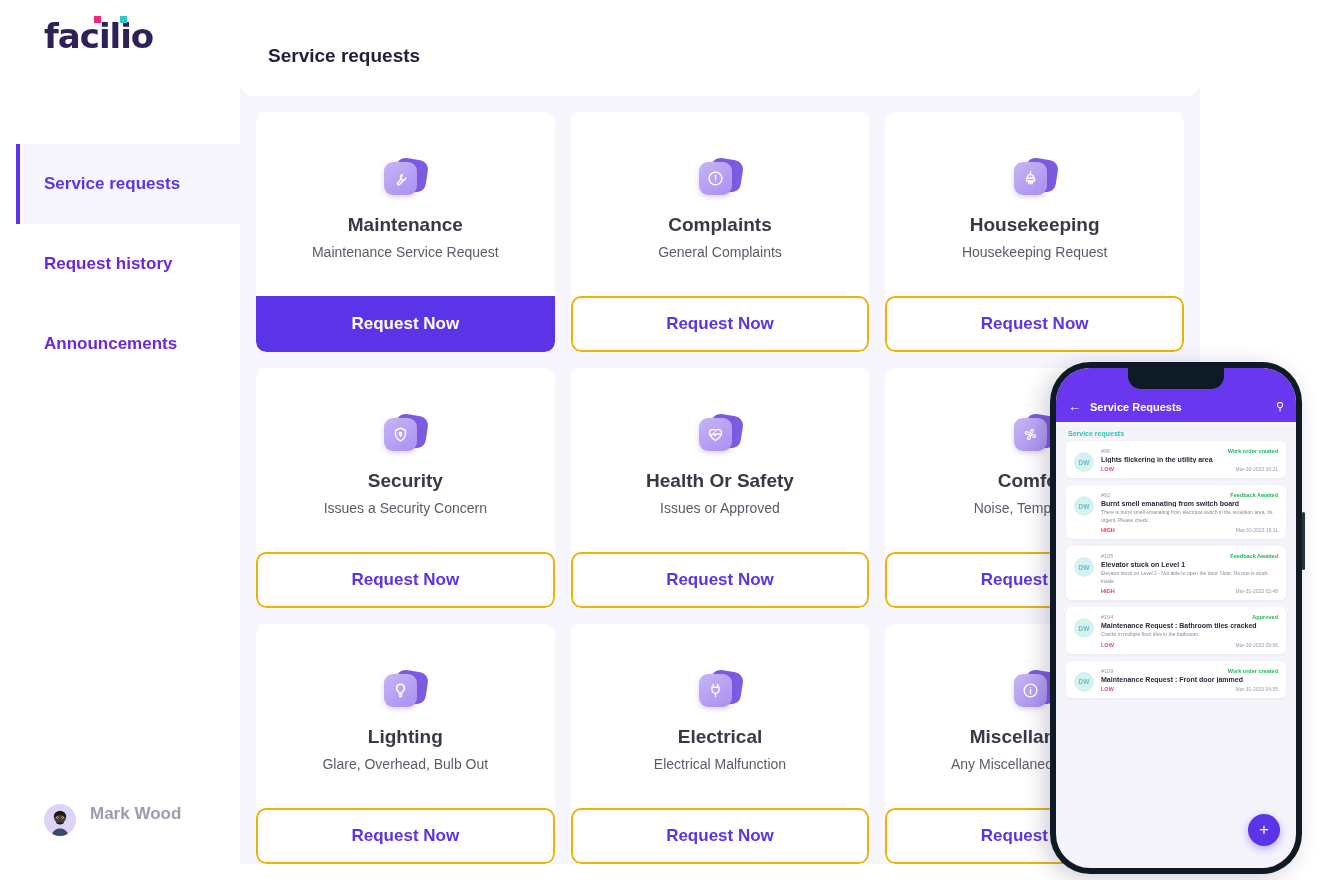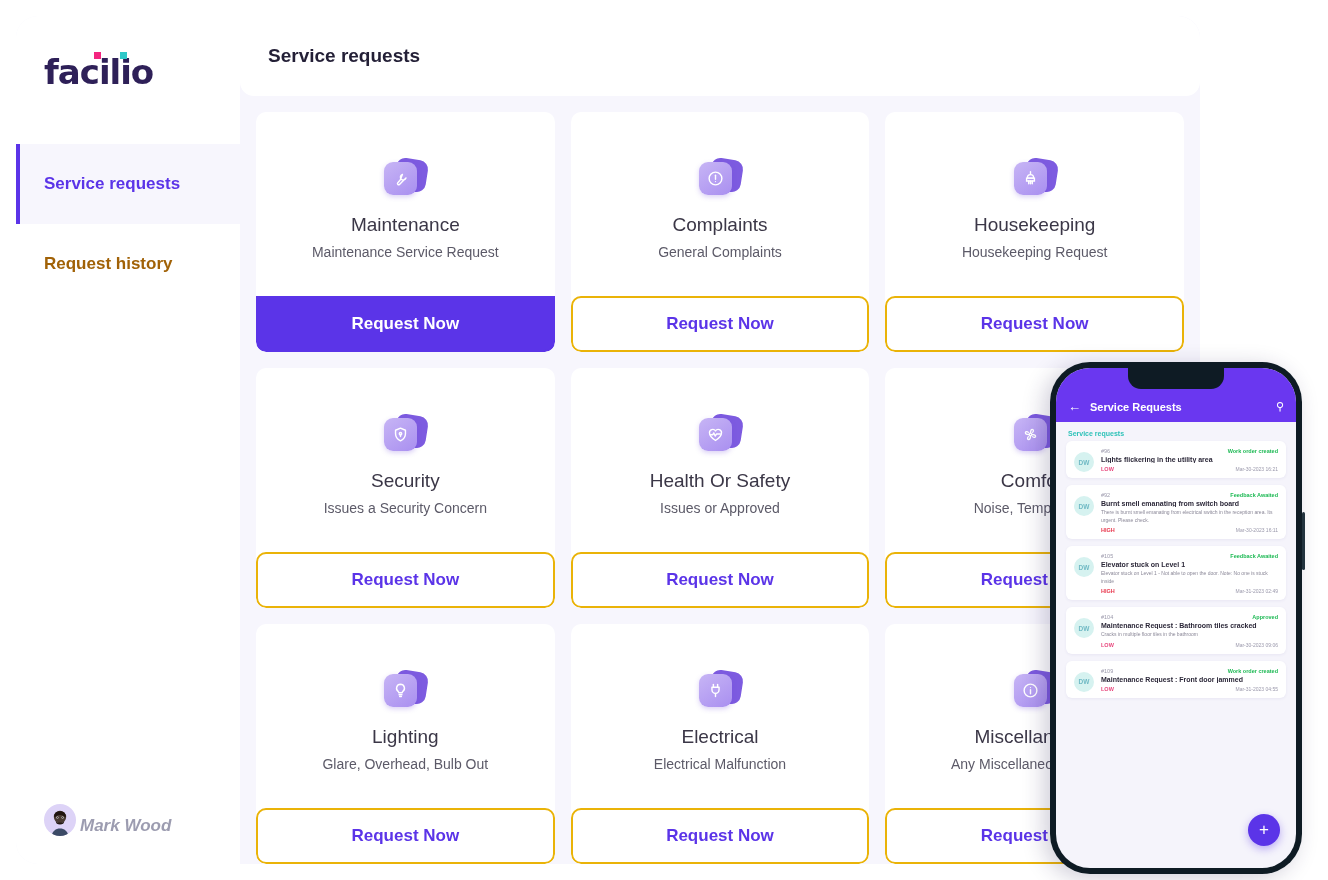--- a/index.html
+++ b/index.html
@@ -30,21 +30,21 @@
   
   .sidebar {
     width: 224px;
     height: 848px;
     background: #ffffff;
     position: relative;
     flex: 0 0 224px;
   }
   .logo-wrap {
     height: 112px;
-    display: flex; align-items: center;
+    display: flex; align-items: flex-start;
     padding-left: 28px;
   }
   .logo {
     position: relative;
     font-size: 34px;
     font-weight: bold;
     letter-spacing: -1px;
     color: #2e2058;
     font-family: "DejaVu Sans", sans-serif;
   }
@@ -55,42 +55,41 @@
   .logo .dot-pink { background: #f4257f; left: 50px; top: 0px; }
   .logo .dot-teal { background: #2ec8c8; left: 76px; top: 0px; }
 
   .nav { margin-top: 16px; }
   .nav-item {
     height: 80px;
     display: flex; align-items: center;
     padding-left: 28px;
     font-size: 17px;
     font-weight: bold;
-    color: #a16207;
+    color: #6d28d9;
     position: relative;
     cursor: pointer;
   }
   .nav-item.active {
     color: #5b34e8;
     background: #f7f6fd;
   }
   .nav-item.active::before {
     content: "";
     position: absolute;
     left: 0; top: 0; bottom: 0;
     width: 4px;
     background: #5b34e8;
   }
 
   .profile {
     position: absolute;
     left: 28px; bottom: 28px;
-    display: flex; align-items: flex-end; gap: 4px;
+    display: flex; align-items: flex-start; gap: 14px;
     cursor: pointer;
-    font-style: italic;
   }
   .avatar {
     width: 32px; height: 32px;
     border-radius: 50%;
     background: #ddd3f7;
     display: flex; align-items: center; justify-content: center;
     overflow: hidden;
   }
   .profile-name {
     font-size: 17px; font-weight: bold; color: #9c9cb0;
@@ -150,21 +149,21 @@
     border-radius: 9px;
     background: linear-gradient(145deg,#c7b5f5 0%, #a98ff0 100%);
     left: 1px; top: 4px;
     display: flex; align-items: center; justify-content: center;
     box-shadow: 0 2px 5px rgba(110,70,220,.25);
   }
   .card-icon svg { width: 17px; height: 17px; display: block; }
 
   .card-title {
     margin-top: 16px;
-    font-size: 19px; font-weight: normal; color: #3b3747;
+    font-size: 19px; font-weight: bold; color: #3b3747;
     white-space: nowrap;
   }
   .card-sub {
     margin-top: 8px;
     font-size: 14px; color: #5c5a68;
     white-space: nowrap;
   }
   .card-btn {
     position: absolute;
     left: 0; right: 0; bottom: 0;
@@ -295,20 +294,23 @@
           <span class="dot dot-teal"></span>
         </div>
       </div>
 
       <nav class="nav">
         <div class="nav-item active">
           <span>Service requests</span>
         </div>
         <div class="nav-item">
           <span>Request history</span>
+        </div>
+        <div class="nav-item">
+          <span>Announcements</span>
         </div>
       </nav>
 
       <div class="profile">
         <div class="avatar">
           <svg viewBox="0 0 32 32" width="32" height="32">
             <circle cx="16" cy="13" r="6.2" fill="#4a3b33"></circle>
             <path d="M16 7.2c3.6 0 5.8 2.2 5.8 5 0 .6-.2 1.1-.5 1.1-.4 0-.6-.6-1.3-1.1-1.1-.8-2.6-1.2-4-1.2s-2.9.4-4 1.2c-.7.5-.9 1.1-1.3 1.1-.3 0-.5-.5-.5-1.1 0-2.8 2.2-5 5.8-5z" fill="#20140f"></path>
             <circle cx="13.4" cy="13.6" r="1.1" fill="#ffffff"></circle>
             <circle cx="18.6" cy="13.6" r="1.1" fill="#ffffff"></circle>

